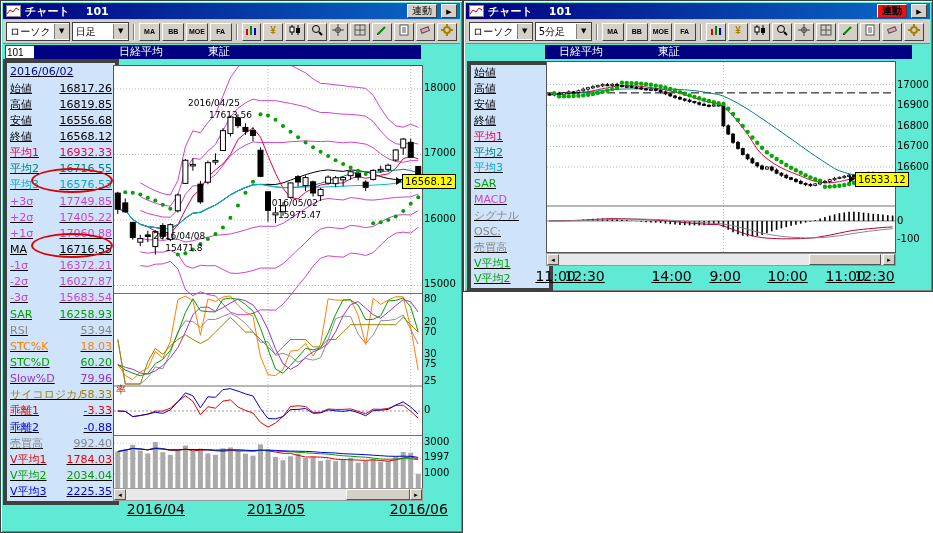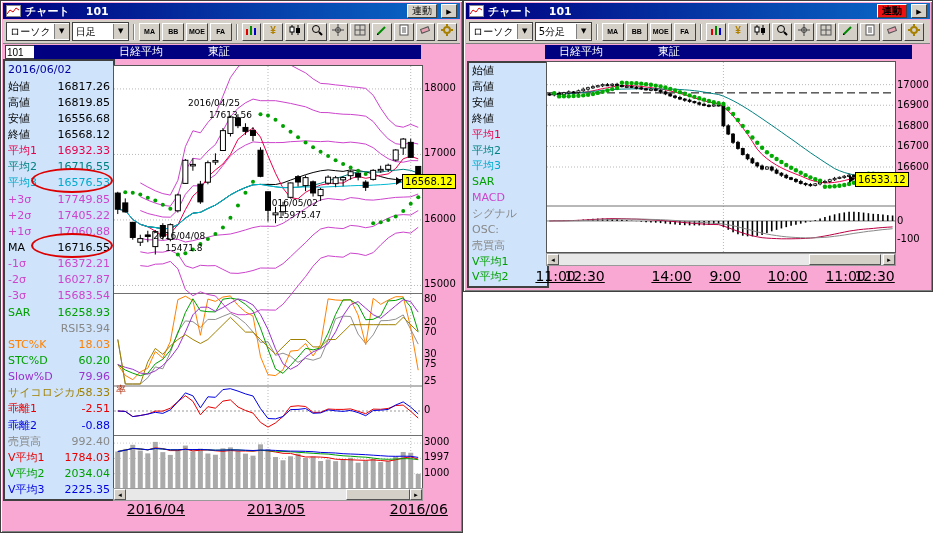--- a/index.html
+++ b/index.html
@@ -1,17 +1,17 @@
 <!DOCTYPE html>
 <html><head>
 <meta charset="utf-8">
 <style>
   html,body{margin:0;padding:0;background:#f0f0f0;font-family:"DejaVu Sans","Liberation Sans",sans-serif;}
   #root{position:relative;width:933px;height:533px;background:#ffffff;overflow:hidden;}
-  .win{position:absolute;background:#f9a8d4;border:1px solid #404040;box-shadow:inset 1px 1px 0 #ffffff, inset -1px -1px 0 #808080;}
+  .win{position:absolute;background:#5eead4;border:1px solid #404040;box-shadow:inset 1px 1px 0 #ffffff, inset -1px -1px 0 #808080;}
   #win-left{left:0;top:0;width:461px;height:531px;}
   #win-right{left:463px;top:0;width:468px;height:290px;}
   .titlebar{position:absolute;left:2px;top:2px;right:2px;height:16px;background:linear-gradient(90deg,#000080,#0a6cc8);color:#fff;display:flex;align-items:center;gap:4px;padding:0 3px;font-size:11px;}
   .appicon{width:15px;height:12px;display:inline-block;}
   .ttitle{font-weight:bold;}
   .tcode{margin-left:12px;font-weight:bold;}
   .tspace{flex:1;}
   .syncbtn{font-size:10px;height:14px;line-height:12px;padding:0 4px;background:#d4d0c8;color:#000;border:1px solid;border-color:#fff #404040 #404040 #fff;cursor:default;}
   .syncbtn.active{background:#ee1111;color:#000;font-weight:bold;}
   .tsmallbtn{width:16px;height:14px;font-size:7px;line-height:11px;background:#d4d0c8;color:#000;border:1px solid;border-color:#fff #404040 #404040 #fff;padding:0;}
@@ -23,21 +23,21 @@
   .tbtn.txt{font-size:7px;font-weight:bold;width:22px;}
   .sep{width:1px;height:16px;background:#808080;border-right:1px solid #fff;margin:0 2px;}
   .codebox{position:absolute;left:4px;top:44px;width:26px;height:12px;border:1px solid #404040;font-size:10px;padding:0 1px;background:#fff;}
   .bluebar{position:absolute;top:44px;height:14px;background:#000080;color:#fff;font-size:11px;line-height:14px;display:flex;align-items:center;}
   .bluebar-left{left:33px;width:387px;}
   .bluebar-left .hname{margin-left:85px;}
   .bluebar-left .hexch{margin-left:45px;}
   .bluebar-right{left:81px;width:367px;}
   .bluebar-right .hname{margin-left:14px;}
   .bluebar-right .hexch{margin-left:55px;}
-  .sidebar{position:absolute;background:#cfe3fa;border:2px solid #404040;font-size:11px;overflow:hidden;}
+  .sidebar{position:absolute;background:#cfe3fa;border:4px solid #404040;font-size:11px;overflow:hidden;text-decoration:underline;}
   #sb-left{left:2px;top:58px;width:108px;height:438px;}
   #sb-right{left:3px;top:60px;width:78px;height:223px;}
   .daterow{height:17px;color:#0000a0;padding-left:3px;line-height:17px;}
   .srow{display:flex;justify-content:space-between;align-items:center;padding:0 3px;white-space:nowrap;}
   .srow .lab{overflow:hidden;max-width:72px;}
   .chart{position:absolute;background:#ffffff;border:1px solid #555;}
   #chart-left{left:112px;top:64px;}
   #chart-right{left:82px;top:60px;}
   .ylab{position:absolute;font-size:10px;color:#000;}
   .xlab{position:absolute;font-size:14px;color:#000;text-decoration:underline;}
@@ -211,21 +211,21 @@
           <span class="val" style="color: rgb(204, 68, 204); margin-left: 28px;">16027.87</span>
         </div>
         <div class="srow" style="height: 16.15px;">
           <span class="lab" style="color: rgb(204, 68, 204);">-3σ</span>
           <span class="val" style="color: rgb(204, 68, 204);">15683.54</span>
         </div>
         <div class="srow" style="height: 16.15px;">
           <span class="lab" style="color: rgb(0, 160, 0);">SAR</span>
           <span class="val" style="color: rgb(0, 160, 0);">16258.93</span>
         </div>
-        <div class="srow" style="height: 16.15px; justify-content: flex-end;">
+        <div class="srow" style="height: 16.15px;">
           <span class="lab" style="color: rgb(136, 136, 136);">RSI</span>
           <span class="val" style="color: rgb(136, 136, 136);">53.94</span>
         </div>
         <div class="srow" style="height: 16.15px;">
           <span class="lab" style="color: rgb(255, 128, 0);">STC%K</span>
           <span class="val" style="color: rgb(255, 128, 0);">18.03</span>
         </div>
         <div class="srow" style="height: 16.15px;">
           <span class="lab" style="color: rgb(0, 160, 0);">STC%D</span>
           <span class="val" style="color: rgb(0, 160, 0);">60.20</span>
@@ -233,21 +233,21 @@
         <div class="srow" style="height: 16.15px;">
           <span class="lab" style="color: rgb(153, 51, 204);">Slow%D</span>
           <span class="val" style="color: rgb(153, 51, 204);">79.96</span>
         </div>
         <div class="srow" style="height: 16.15px;">
           <span class="lab" style="color: rgb(160, 128, 0);">サイコロジカル</span>
           <span class="val" style="color: rgb(160, 128, 0);">58.33</span>
         </div>
         <div class="srow" style="height: 16.15px;">
           <span class="lab" style="color: rgb(232, 0, 0);">乖離1</span>
-          <span class="val" style="color: rgb(232, 0, 0);">-2.51</span>
+          <span class="val" style="color: rgb(232, 0, 0);">-3.33</span>
         </div>
         <div class="srow" style="height: 16.15px;">
           <span class="lab" style="color: rgb(0, 0, 224);">乖離2</span>
           <span class="val" style="color: rgb(0, 0, 224);">-0.88</span>
         </div>
         <div class="srow" style="height: 16.15px;">
           <span class="lab" style="color: rgb(136, 136, 136);">売買高</span>
           <span class="val" style="color: rgb(136, 136, 136);">992.40</span>
         </div>
         <div class="srow" style="height: 16.15px;">

